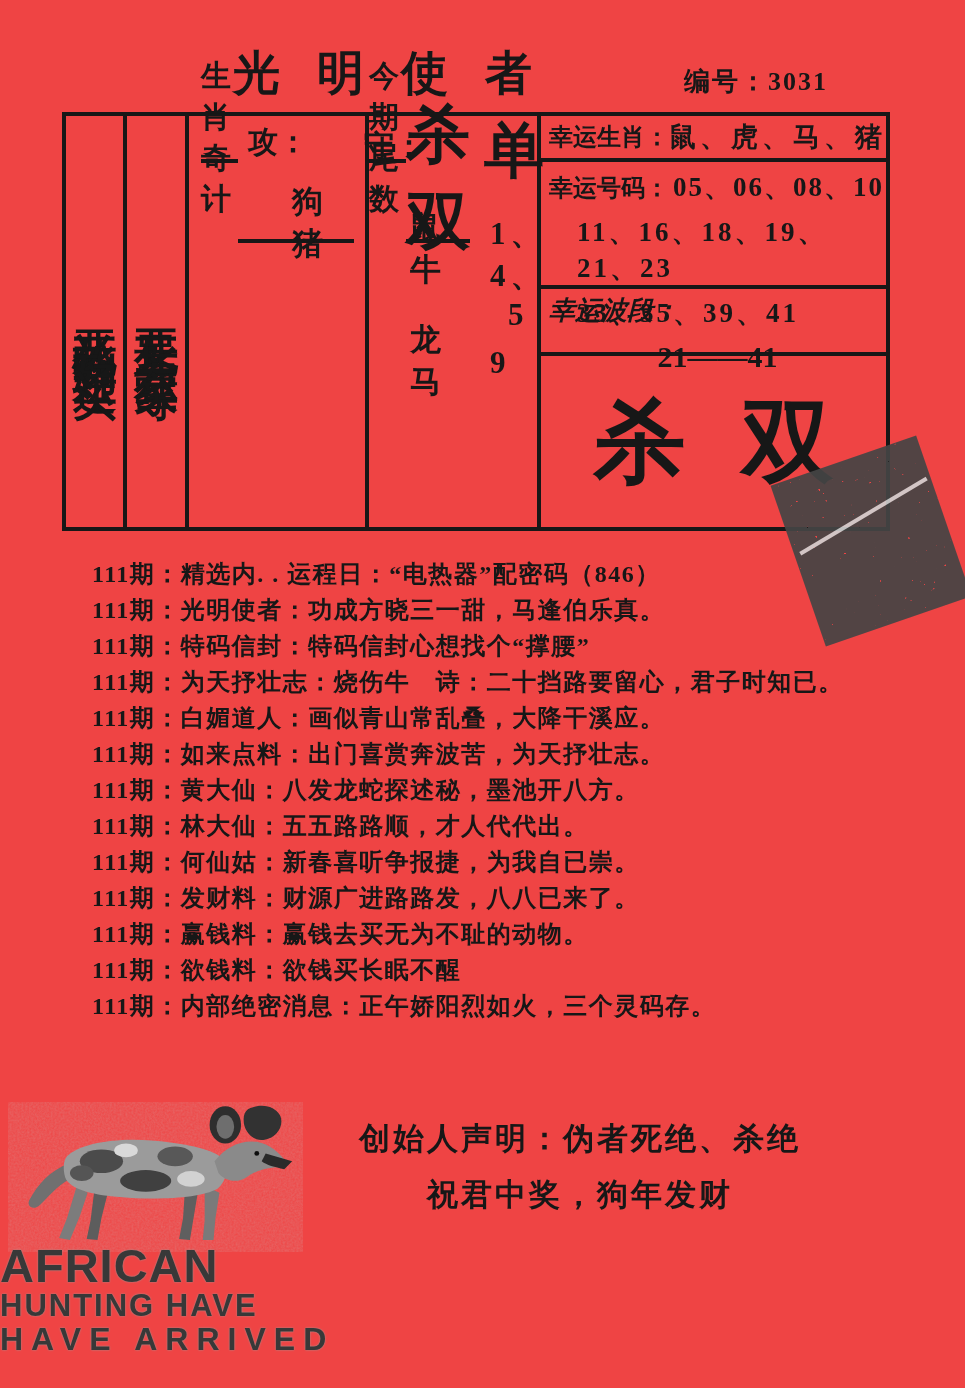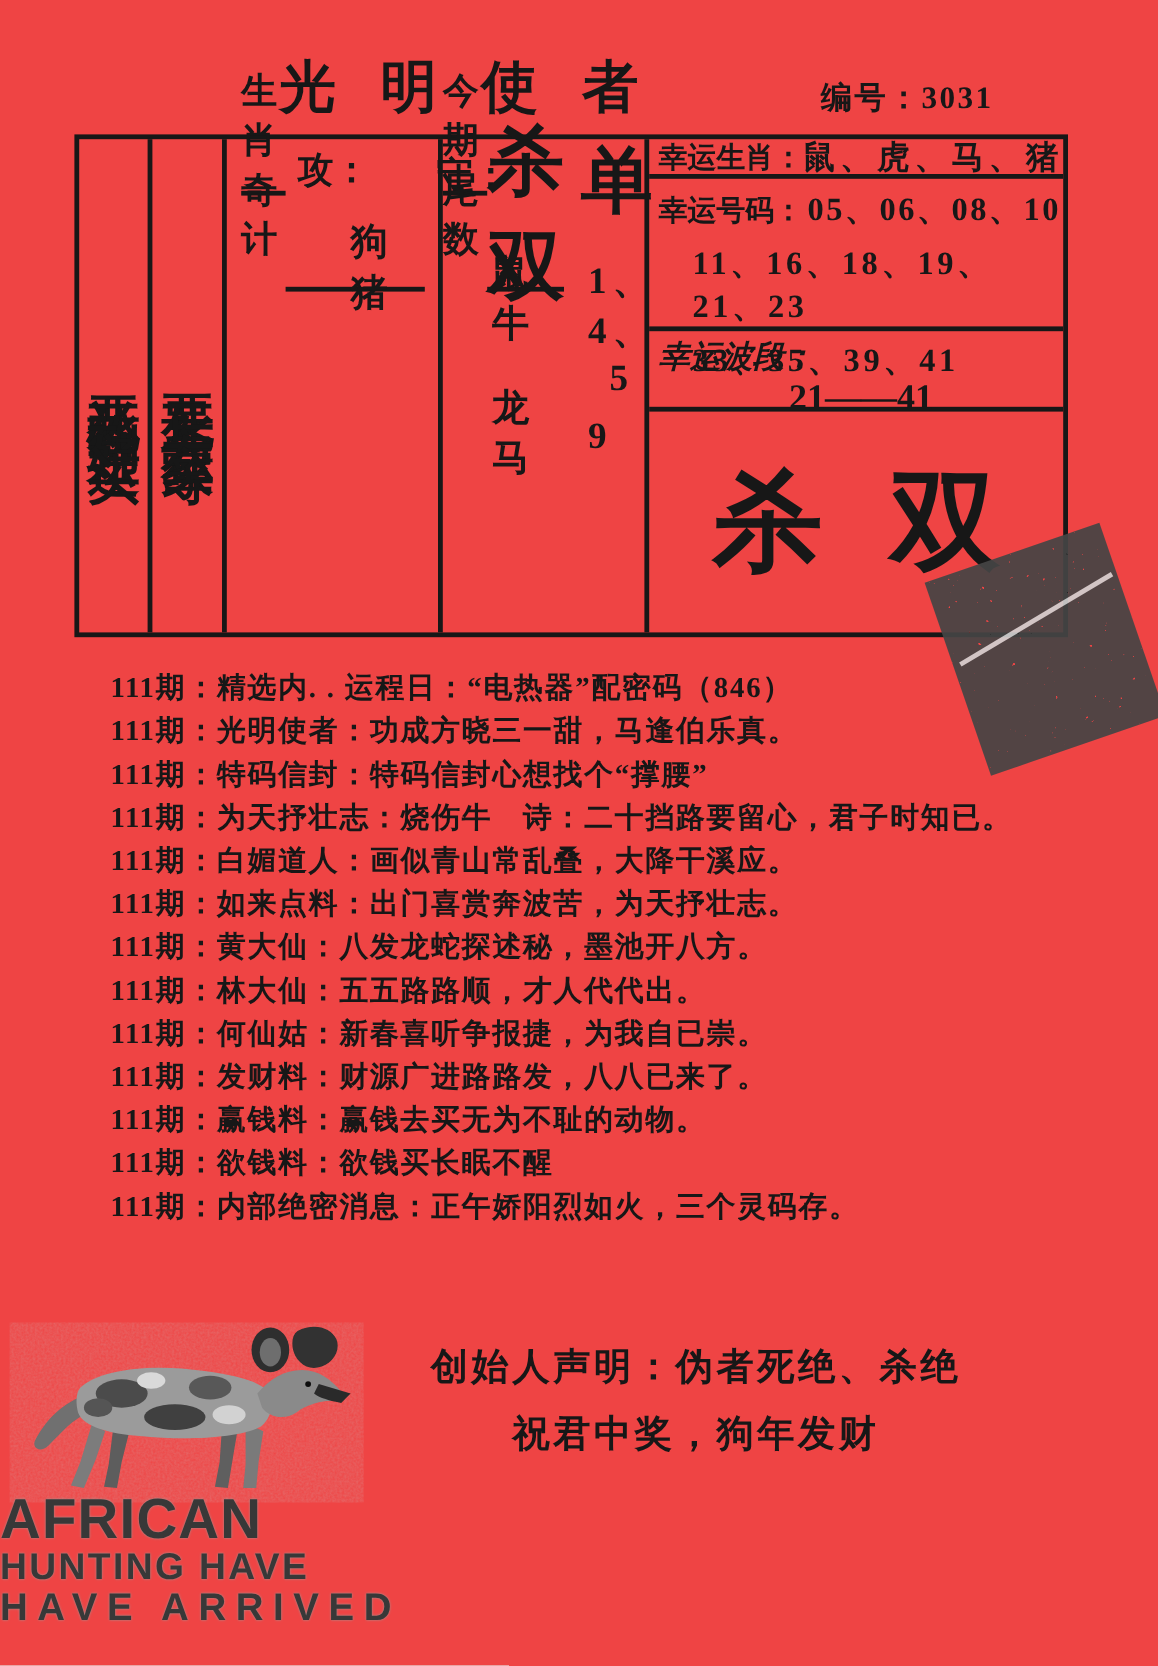--- a/index.html
+++ b/index.html
@@ -29,31 +29,31 @@
   .guard{flex:1;padding:10px 0 0 10px;box-sizing:border-box;}
   .guard .r1{font-size:31px;font-weight:bold;margin:40px 0 0 46px;}
   .guard .r2{font-size:31px;font-weight:bold;margin:28px 0 0 46px;}
   .killmid{height:127px;border-bottom:4px solid #171717;display:flex;align-items:center;
            justify-content:center;box-sizing:border-box;}
   .killmid span{font-size:64px;font-weight:bold;letter-spacing:36px;margin-right:-36px;}
   .oddcell{flex:1;padding:4px 0 0 14px;box-sizing:border-box;}
   .odd{font-size:60px;font-weight:bold;line-height:1.05;}
   .tl1{font-size:31px;font-weight:bold;margin:30px 0 0 6px;letter-spacing:5px;text-align:center;}
   .tl2{font-size:31px;font-weight:bold;margin:12px 0 0 6px;}
-  .luckyhead{height:33px;border-bottom:4px solid #171717;display:flex;align-items:center;
+  .luckyhead{height:46px;border-bottom:4px solid #171717;display:flex;align-items:center;
              padding-left:8px;box-sizing:border-box;white-space:nowrap;}
   .luckyhead .lab{font-size:24px;font-weight:bold;}
   .luckyhead .val{font-size:27px;font-weight:bold;letter-spacing:4px;}
   .lnumbers{height:127px;border-bottom:4px solid #171717;padding:7px 0 0 8px;box-sizing:border-box;}
   .lnumbers .lab{font-size:24px;font-weight:bold;}
   .lnumbers .v1{font-size:27px;font-weight:bold;letter-spacing:2px;}
   .lnumbers .v2,.lnumbers .v3{font-size:27px;font-weight:bold;letter-spacing:3px;margin:9px 0 0 28px;}
   .lband{height:67px;border-bottom:4px solid #171717;padding:4px 0 0 8px;box-sizing:border-box;}
   .lband .lab{font-size:26px;font-weight:bold;font-style:italic;}
-  .lband .val{font-size:30px;font-weight:bold;text-align:center;margin-top:0;}
+  .lband .val{font-size:30px;font-weight:bold;text-align:center;margin-top:12px;}
   .lkill{flex:1;display:flex;align-items:center;justify-content:center;box-sizing:border-box;}
   .lkill span{font-size:92px;font-weight:bold;letter-spacing:56px;margin-right:-56px;}
 
   
   .stamp{position:absolute;left:794px;top:456px;width:154px;height:170px;
          transform:rotate(-19deg);opacity:.92;}
 
   
   .tips{position:absolute;left:92px;top:556px;width:800px;}
   .tip{font-size:24px;font-weight:bold;height:36px;line-height:36px;

